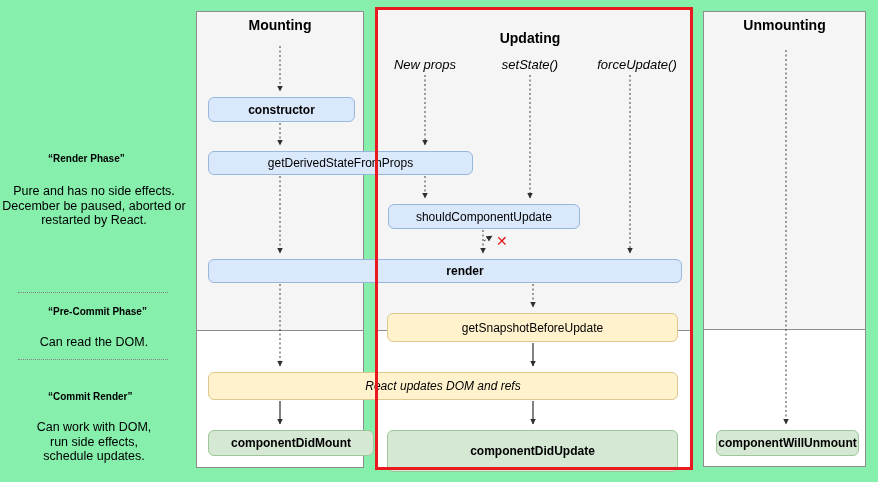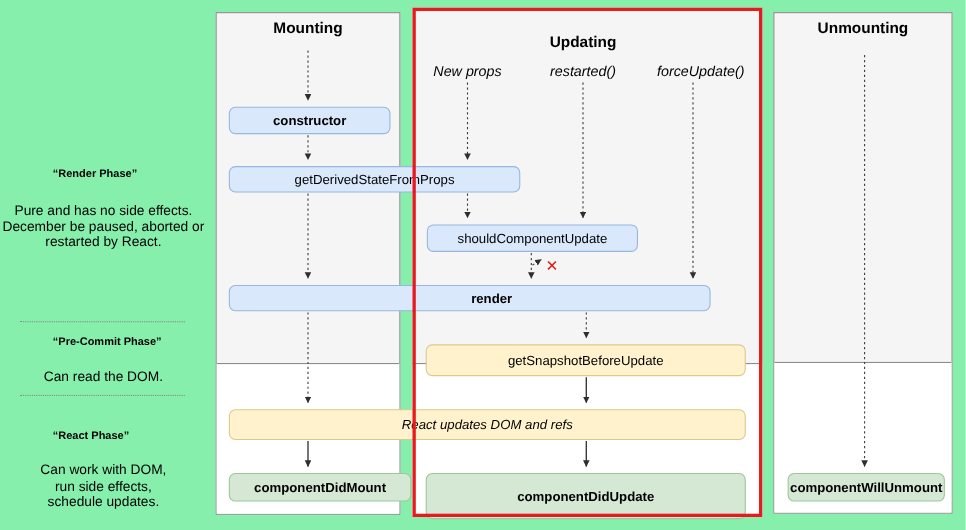--- a/index.html
+++ b/index.html
@@ -56,27 +56,27 @@
   <div class="col-header" style="left:703px;width:163px;top:17px;">Unmounting</div>
 
   <div class="phase-title" style="top:153px;">“Render Phase”</div>
   <div class="phase-desc" style="top:184px;">Pure and has no side effects.
 December be paused, aborted or
 restarted by React.</div>
   <div class="phase-divider" style="top:292px;"></div>
   <div class="phase-title" style="top:306px;">“Pre-Commit Phase”</div>
   <div class="phase-desc" style="top:335px;">Can read the DOM.</div>
   <div class="phase-divider" style="top:359px;"></div>
-  <div class="phase-title" style="top:391px;">“React Phase”</div>
+  <div class="phase-title" style="top:391px;">“Commit Render”</div>
   <div class="phase-desc" style="top:420px;">Can work with DOM,
 run side effects,
 schedule updates.</div>
 
   <div class="trigger" style="left:425px;top:57px;">New props</div>
-  <div class="trigger" style="left:530px;top:57px;">restarted()</div>
+  <div class="trigger" style="left:530px;top:57px;">setState()</div>
   <div class="trigger" style="left:637px;top:57px;">forceUpdate()</div>
 
   <svg class="arrows" width="878" height="482">
     <defs>
       <marker id="ah" markerWidth="8" markerHeight="8" refX="5.5" refY="3" orient="auto" markerUnits="userSpaceOnUse">
         <path d="M0,0 L6,3 L0,6 Z" fill="#2e2e2e"></path>
       </marker>
     </defs>
     <line class="dotted" x1="280" y1="46" x2="280" y2="91" marker-end="url(#ah)"></line>
     <line class="dotted" x1="280" y1="123" x2="280" y2="145" marker-end="url(#ah)"></line>
@@ -93,21 +93,21 @@
     <line class="solid" x1="280" y1="401" x2="280" y2="424" marker-end="url(#ah)"></line>
     <line class="solid" x1="533" y1="343" x2="533" y2="366" marker-end="url(#ah)"></line>
     <line class="solid" x1="533" y1="401" x2="533" y2="424" marker-end="url(#ah)"></line>
   </svg>
 
   <div class="x-mark" style="left:496px;top:234px;">✕</div>
 
   <div class="node blue bold" style="left:208px;top:97px;width:147px;height:25px;">constructor</div>
   <div class="node blue" style="left:208px;top:151px;width:265px;height:24px;">getDerivedStateFromProps</div>
   <div class="node blue" style="left:388px;top:204px;width:192px;height:25px;">shouldComponentUpdate</div>
-  <div class="node blue bold" style="left:208px;top:259px;width:438px;height:24px;padding-left:40px;">render</div>
+  <div class="node blue bold" style="left:208px;top:259px;width:474px;height:24px;padding-left:40px;">render</div>
   <div class="node yellow" style="left:387px;top:313px;width:291px;height:29px;">getSnapshotBeforeUpdate</div>
   <div class="node yellow italic" style="left:208px;top:372px;width:470px;height:28px;">React updates DOM and refs</div>
   <div class="node green bold" style="left:208px;top:430px;width:166px;height:26px;">componentDidMount</div>
   <div class="node green bold" style="left:387px;top:430px;width:291px;height:42px;">componentDidUpdate</div>
   <div class="node green bold" style="left:716px;top:430px;width:143px;height:26px;">componentWillUnmount</div>
 
   <div class="red-frame" style="left:375px;top:7px;width:318px;height:463px;"></div>
 
 </div>
 

